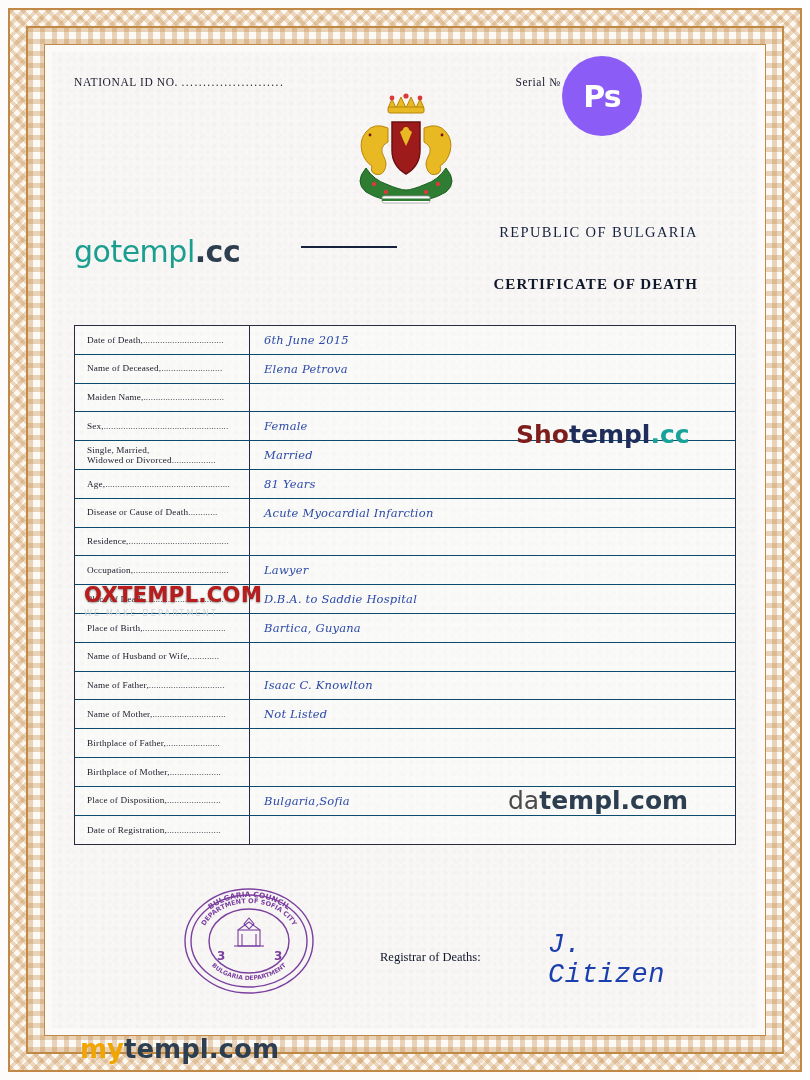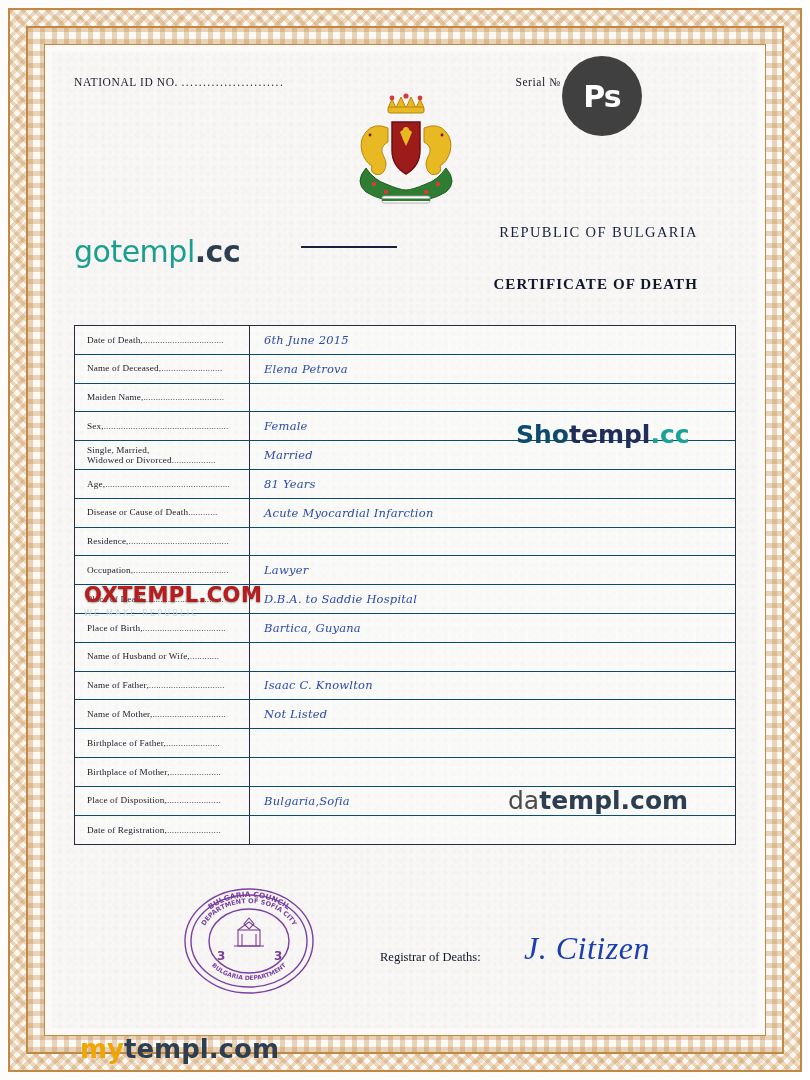--- a/index.html
+++ b/index.html
@@ -180,46 +180,46 @@
   
   .registrar-label {
     position: absolute;
     left: 380px;
     top: 950px;
     font-size: 12.5px;
     color: #10172b;
   }
   .signature {
     position: absolute;
-    left: 524px;
+    left: 548px;
     top: 930px;
-    font-family: Liberation Serif, serif;
+    font-family: Liberation Mono, monospace;
     font-style: italic;
-    font-size: 32px;
+    font-size: 27px;
     color: #1b3fae;
     letter-spacing: 0.5px;
   }
 
   
   .wm { position: absolute; pointer-events: none; }
   .wm-gotempl {
     left: 74px; top: 234px;
     font-family: "DejaVu Sans", sans-serif;
     font-size: 30px;
     letter-spacing: -0.5px;
   }
   .wm-gotempl .a { color: #1a9e8f; }
   .wm-gotempl .b { color: #2c3e50; font-weight: 600;}
   .wm-sho {
     left: 516px; top: 420px;
     font-family: "DejaVu Sans", sans-serif;
     font-size: 25px;
     font-weight: 600;
   }
-  .wm-sho .o1 { color: #0c4a6e; }
+  .wm-sho .o1 { color: #7f1d1d; }
   .wm-sho .d1 { color: #1f2d5a; }
   .wm-sho .t1 { color: #18a39a; }
   .wm-oxtempl {
     left: 84px; top: 583px;
     font-family: "DejaVu Sans", sans-serif;
   }
   .wm-oxtempl .main {
     font-size: 21px;
     font-weight: bold;
     color: #b91c1c;
@@ -247,21 +247,21 @@
   .wm-mytempl .y1 { color: #f0a500; font-weight: 600;}
   .wm-mytempl .y2 { color: #2c3e50; font-weight: 600;}
 
   
   .ps-badge {
     position: absolute;
     right: 56px;
     top: 56px;
     width: 80px; height: 80px;
     border-radius: 50%;
-    background: #404040;
+    background: #8b5cf6;
     color: #ffffff;
     display: flex;
     align-items: center;
     justify-content: center;
     font-family: "DejaVu Sans", sans-serif;
     font-weight: bold;
     font-size: 30px;
     letter-spacing: -1px;
   }
 </style>
@@ -447,21 +447,21 @@
   <div class="wm wm-gotempl">
     <span class="a">gotempl</span><span class="b">.cc</span>
   </div>
 
   <div class="wm wm-sho">
     <span class="o1">Sho</span><span class="d1">templ</span><span class="t1">.cc</span>
   </div>
 
   <div class="wm wm-oxtempl">
     <div class="main">OXTEMPL.COM</div>
-    <div class="sub">WE MAKE REPUBLIC</div>
+    <div class="sub">WE MAKE DEPARTMENT</div>
   </div>
 
   <div class="wm wm-datempl">
     <span class="g1">da</span><span class="g2">templ.com</span>
   </div>
 
   <div class="wm wm-mytempl">
     <span class="y1">my</span><span class="y2">templ.com</span>
   </div>
 

